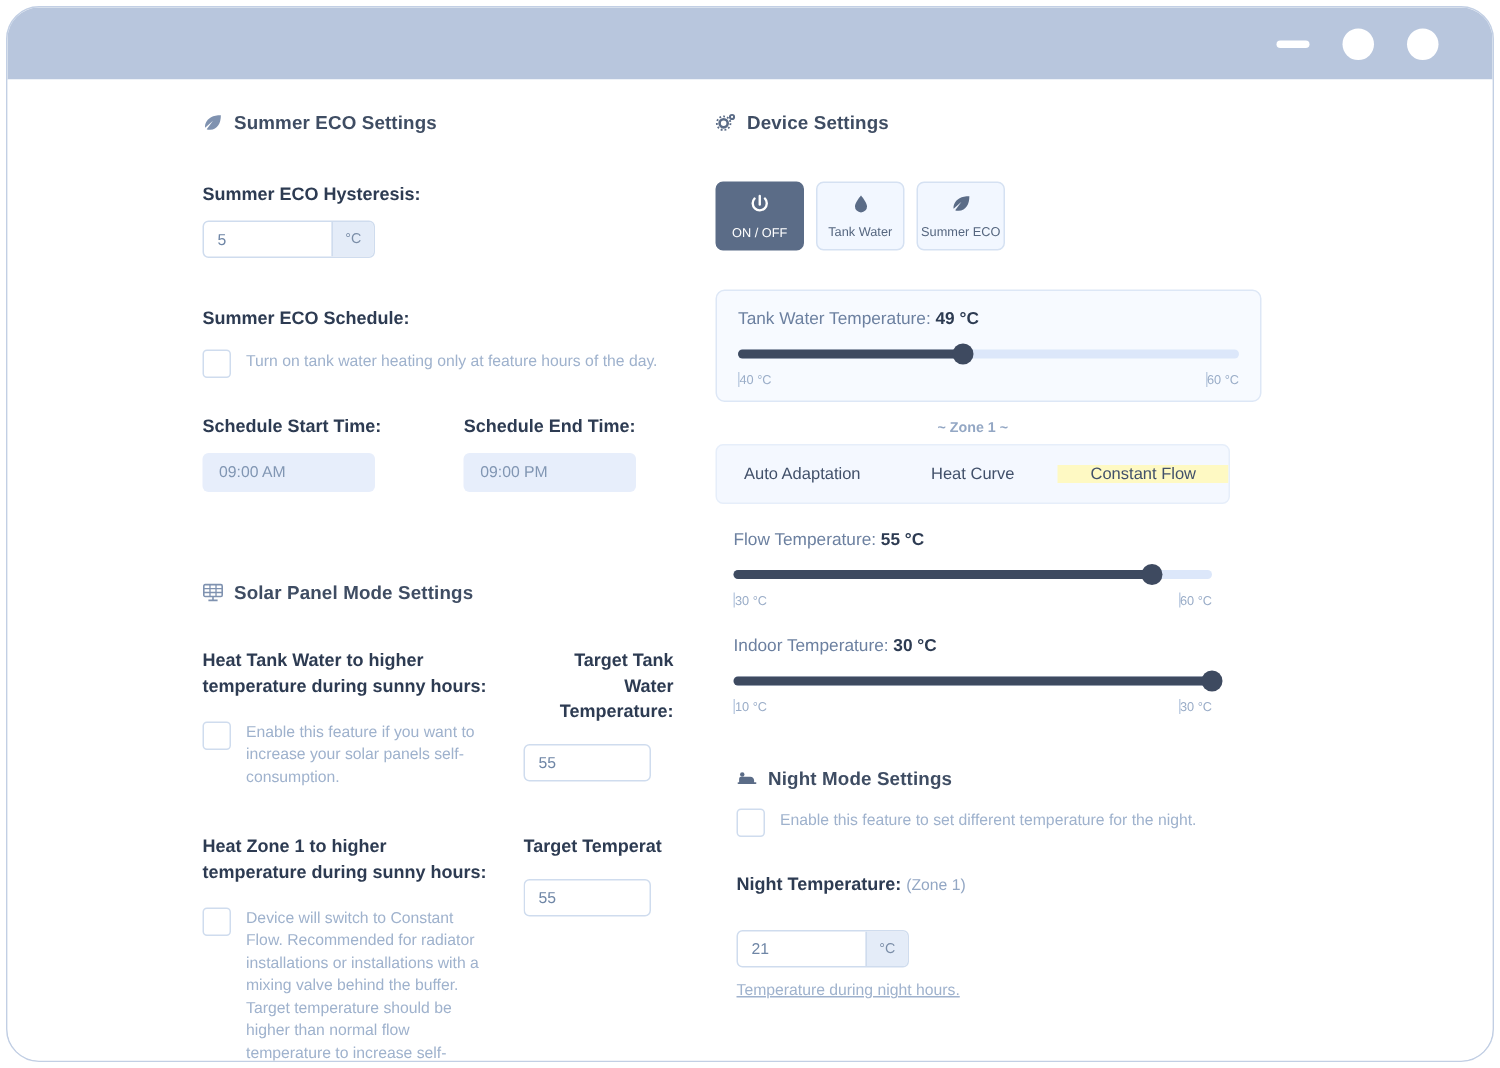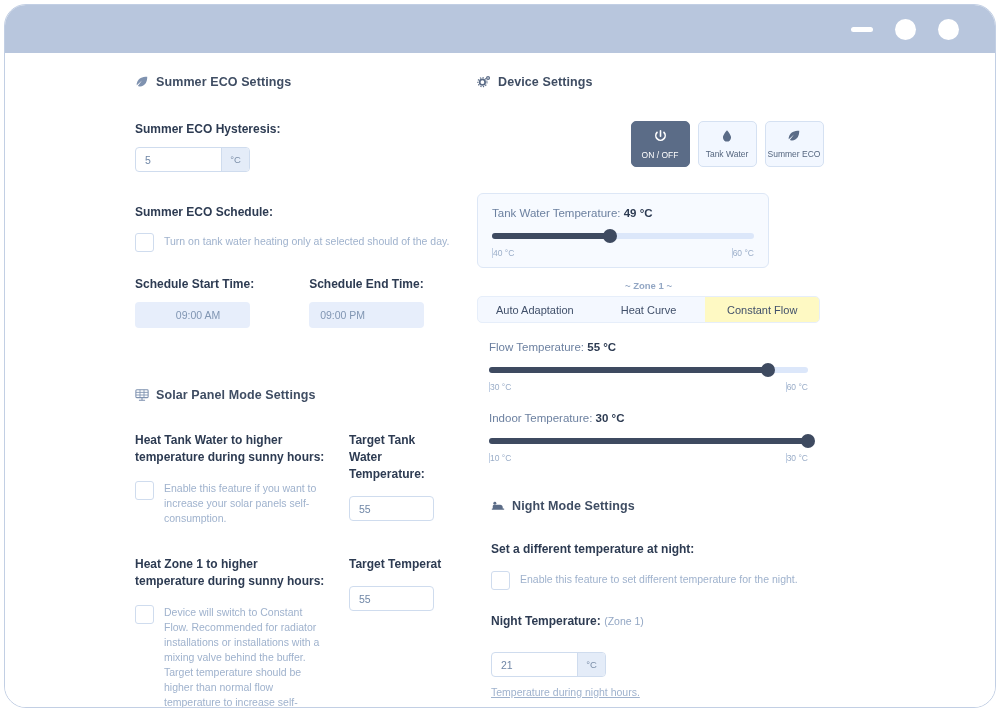--- a/index.html
+++ b/index.html
@@ -138,21 +138,20 @@
     font-size: 10.5px;
     color: #8196b3;
     display: flex; align-items: center;
     padding-left: 11px;
   }
 
   
   .mode-row {
     display: flex;
     gap: 8px;
-    justify-content: center;
     margin-top: 32px;
   }
   .mode-btn {
     width: 59px; height: 46px;
     border-radius: 5px;
     border: 1px solid #d5e1f2;
     background: #f2f7ff;
     display: flex; flex-direction: column;
     align-items: center; justify-content: center;
     gap: 4px;
@@ -213,21 +212,22 @@
     color: #93a7c4;
     margin: 12px 0 5px 0;
     font-weight: bold;
   }
   .tabs {
     display: flex;
     border-radius: 5px;
     overflow: hidden;
     background: #f4f8ff;
     border: 1px solid #e6eefa;
-    height: 27px;
+    height: 40px;
+    align-items: center;
   }
   .tab {
     flex: 1 1 0;
     display: flex; align-items: center; justify-content: center;
     font-size: 11px;
     color: #41506a;
   }
   .tab.active { background: #fef9c3; }
 </style>
 </head>
@@ -259,27 +259,27 @@
 
         <div class="input-group" style="margin-top:9px;">
           <div class="val">5</div>
           <div class="suffix">°C</div>
         </div>
 
         <div class="field-label" style="margin-top:32px;">Summer ECO Schedule:</div>
 
         <div class="check-row" style="margin-top:11px;">
           <div class="checkbox"></div>
-          <div class="hint-text" style="padding-top:2px;">Turn on tank water heating only at selected should of the day.</div>
+          <div class="hint-text" style="padding-top:2px;">Turn on tank water heating only at feature hours of the day.</div>
         </div>
 
         <div style="display:flex; gap:55px; margin-top:24px;">
           <div>
             <div class="field-label">Schedule Start Time:</div>
-            <div class="time-input-disabled" style="margin-top:9px;justify-content:center;">
+            <div class="time-input-disabled" style="margin-top:9px;">
               <span>09:00 AM</span>
             </div>
           </div>
           <div>
             <div class="field-label">Schedule End Time:</div>
             <div class="time-input-disabled" style="margin-top:9px;">
               <span>09:00 PM</span>
             </div>
           </div>
         </div>
@@ -300,21 +300,21 @@
         </div>
 
         <div style="display:flex; gap:24px; margin-top:30px;">
           <div style="width:190px;">
             <div class="field-label">Heat Tank Water to higher temperature during sunny hours:</div>
             <div class="check-row" style="margin-top:14px;">
               <div class="checkbox"></div>
               <div class="hint-text" style="padding-top:1px;">Enable this feature if you want to increase your solar panels self-consumption.</div>
             </div>
           </div>
-          <div style="width:100px;">
+          <div style="width:100px;text-align:right;">
             <div class="field-label">Target Tank Water Temperature:</div>
             <div class="plain-input" style="margin-top:13px;">
               <span>55</span>
             </div>
           </div>
         </div>
 
         <div style="display:flex; gap:24px; margin-top:30px;">
           <div style="width:190px;">
             <div class="field-label">Heat Zone 1 to higher temperature during sunny hours:</div>
@@ -367,21 +367,21 @@
           <div class="mode-btn">
             <span>
               <svg width="14" height="14" viewBox="0 0 16 16">
                 <path d="M14 2C8 2 4 4 2.4 8.2c-.5 1.3-.6 2.5-.4 3.4L8 6.2l-4.8 6.5c.6.4 1.5.6 2.6.5C11.6 12.6 14 8 14 2z" fill="#5b6c87"></path>
               </svg>
             </span>
             <span>Summer ECO</span>
           </div>
         </div>
 
-        <div class="slider-card" style="width:292px;">
+        <div class="slider-card" style="width:364px;">
           <div class="slider-title">
             <span>Tank Water Temperature:</span>
             <b>49 °C</b>
           </div>
           <div class="slider-wrap">
             <div class="track"></div>
             <div class="track-fill" style="width:45%;"></div>
             <div class="thumb" style="left:45%;"></div>
           </div>
           <div class="scale">
@@ -442,21 +442,20 @@
             <svg width="14" height="14" viewBox="0 0 16 16">
               <path d="M1.5 11.5h13" stroke="#5b6c87" stroke-width="1.4" stroke-linecap="round"></path>
               <path d="M2 11.5V8.2c0-.8.7-1.5 1.5-1.5h7c1.6 0 2.9 1.3 2.9 2.9v1.9z" fill="#5b6c87"></path>
               <circle cx="4.4" cy="4.9" r="1.7" fill="#5b6c87"></circle>
             </svg>
           </span>
           <span>Night Mode Settings</span>
         </div>
 
         <div style="padding-left:14px;">
-          <div class="field-label" style="margin-top:28px;">Set a different temperature at night:</div>
 
           <div class="check-row" style="margin-top:12px;">
             <div class="checkbox"></div>
             <div class="hint-text" style="padding-top:2px;">Enable this feature to set different temperature for the night.</div>
           </div>
 
           <div style="margin-top:24px; font-size:12px; color:#2d3b52;">
             <b>Night Temperature:</b>
             <span style="color:#93a7c4; font-size:10.5px;">(Zone 1)</span>
           </div>

